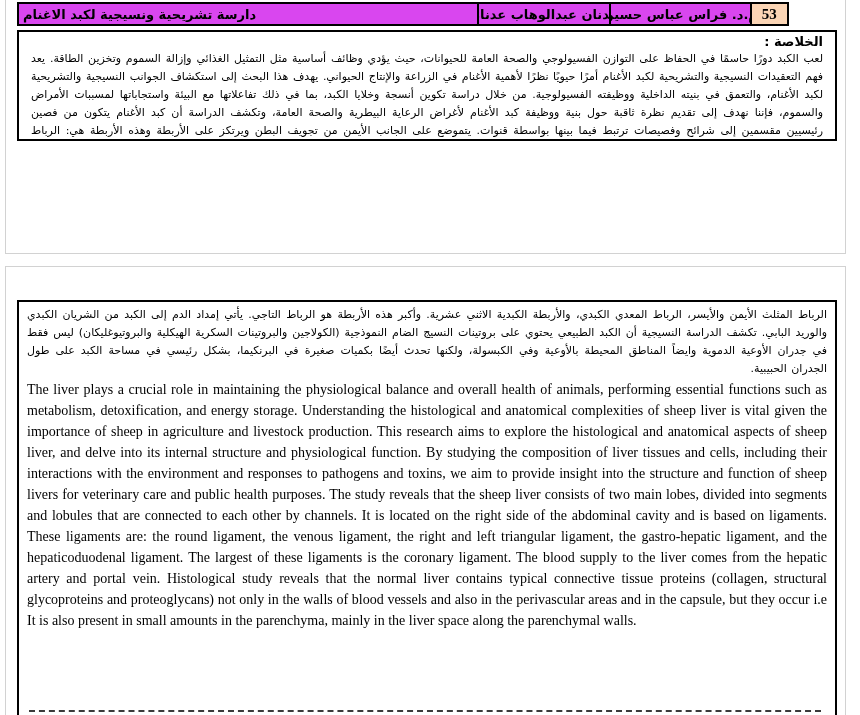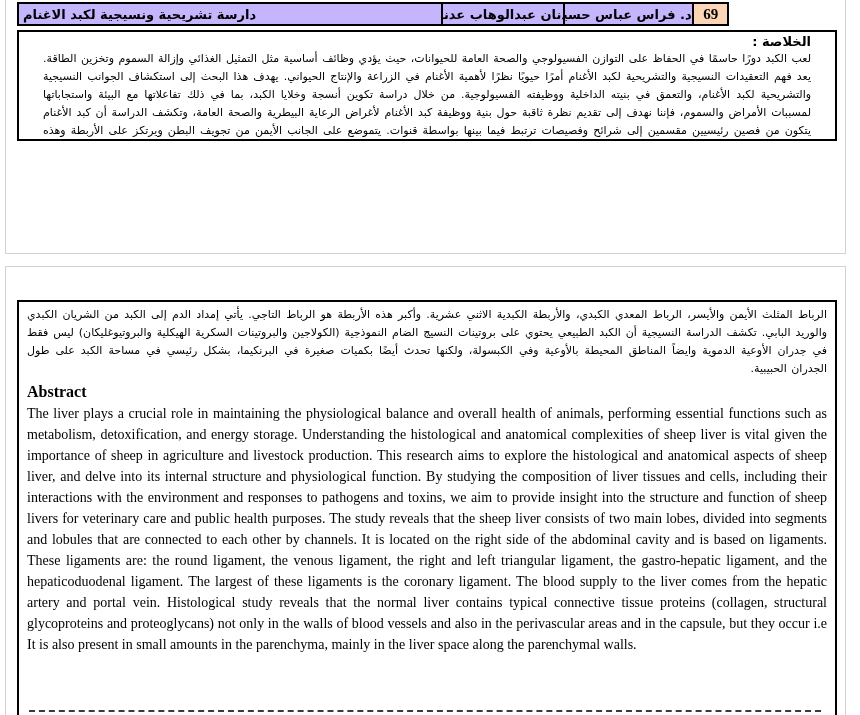--- a/index.html
+++ b/index.html
@@ -20,27 +20,27 @@
     box-sizing: border-box;
   }
   #page1 { left: 5px; top: -8px; width: 841px; height: 262px; }
   #page2 { left: 5px; top: 266px; width: 841px; height: 470px; border-bottom: none; }
 
   
   .header-table {
     position: absolute;
     left: 17px;
     top: 2px;
-    width: 712px;
+    width: 772px;
     height: 24px;
     display: flex;
     flex-direction: row;
     border: 2px solid #000;
     box-sizing: border-box;
-    background: #c4b5fd;
+    background: #d946ef;
   }
   .header-cell {
     box-sizing: border-box;
     display: flex;
     align-items: center;
     font-weight: bold;
     font-size: 13px;
     white-space: nowrap;
     overflow: hidden;
   }
@@ -73,21 +73,21 @@
   }
 
   
   .content-box {
     position: absolute;
     left: 17px;
     width: 820px;
     border: 2px solid #000;
     box-sizing: border-box;
     background: #fff;
-    padding: 2px 24px;
+    padding: 2px 12px;
     overflow: hidden;
   }
   #abstract-ar-box { top: 30px; height: 111px; }
   #abstract-main-box { top: 300px; height: 436px; border-bottom: none; padding: 4px 8px; }
 
   .ar-heading {
     direction: rtl;
     text-align: right;
     font-weight: bold;
     font-size: 13px;
@@ -134,27 +134,26 @@
   <div class="header-cell cell-title">
     <span>دارسة تشريحية ونسيجية لكبد الاغنام</span>
   </div>
   <div class="header-cell cell-researcher">
     <span>عدنان عبدالوهاب عدنان</span>
   </div>
   <div class="header-cell cell-supervisor">
     <span>م.د. فراس عباس حسين</span>
   </div>
   <div class="header-cell cell-number">
-    <span>69</span>
+    <span>53</span>
   </div>
 </div>
 
 <div id="abstract-ar-box" class="content-box">
   <div class="ar-heading">الخلاصة :</div>
   <div class="ar-par">لعب الكبد دورًا حاسمًا في الحفاظ على التوازن الفسيولوجي والصحة العامة للحيوانات، حيث يؤدي وظائف أساسية مثل التمثيل الغذائي وإزالة السموم وتخزين الطاقة. يعد فهم التعقيدات النسيجية والتشريحية لكبد الأغنام أمرًا حيويًا نظرًا لأهمية الأغنام في الزراعة والإنتاج الحيواني. يهدف هذا البحث إلى استكشاف الجوانب النسيجية والتشريحية لكبد الأغنام، والتعمق في بنيته الداخلية ووظيفته الفسيولوجية. من خلال دراسة تكوين أنسجة وخلايا الكبد، بما في ذلك تفاعلاتها مع البيئة واستجاباتها لمسببات الأمراض والسموم، فإننا نهدف إلى تقديم نظرة ثاقبة حول بنية ووظيفة كبد الأغنام لأغراض الرعاية البيطرية والصحة العامة، وتكشف الدراسة أن كبد الأغنام يتكون من فصين رئيسيين مقسمين إلى شرائح وفصيصات ترتبط فيما بينها بواسطة قنوات. يتموضع على الجانب الأيمن من تجويف البطن ويرتكز على الأربطة وهذه الأربطة هي: الرباط المستدير، الرباط الوريدي،</div>
 </div>
 
 <div id="abstract-main-box" class="content-box">
   <div class="ar-par">الرباط المثلث الأيمن والأيسر، الرباط المعدي الكبدي، والأربطة الكبدية الاثني عشرية. وأكبر هذه الأربطة هو الرباط التاجي. يأتي إمداد الدم إلى الكبد من الشريان الكبدي والوريد البابي. تكشف الدراسة النسيجية أن الكبد الطبيعي يحتوي على بروتينات النسيج الضام النموذجية (الكولاجين والبروتينات السكرية الهيكلية والبروتيوغليكان) ليس فقط في جدران الأوعية الدموية وايضاً المناطق المحيطة بالأوعية وفي الكبسولة، ولكنها تحدث أيضًا بكميات صغيرة في البرنكيما، بشكل رئيسي في مساحة الكبد على طول الجدران الحبيبية.</div>
-  <div class="en-heading">Abstract</div>
   <div class="en-par">The liver plays a crucial role in maintaining the physiological balance and overall health of animals, performing essential functions such as metabolism, detoxification, and energy storage. Understanding the histological and anatomical complexities of sheep liver is vital given the importance of sheep in agriculture and livestock production. This research aims to explore the histological and anatomical aspects of sheep liver, and delve into its internal structure and physiological function. By studying the composition of liver tissues and cells, including their interactions with the environment and responses to pathogens and toxins, we aim to provide insight into the structure and function of sheep livers for veterinary care and public health purposes. The study reveals that the sheep liver consists of two main lobes, divided into segments and lobules that are connected to each other by channels. It is located on the right side of the abdominal cavity and is based on ligaments. These ligaments are: the round ligament, the venous ligament, the right and left triangular ligament, the gastro-hepatic ligament, and the hepaticoduodenal ligament. The largest of these ligaments is the coronary ligament. The blood supply to the liver comes from the hepatic artery and portal vein. Histological study reveals that the normal liver contains typical connective tissue proteins (collagen, structural glycoproteins and proteoglycans) not only in the walls of blood vessels and also in the perivascular areas and in the capsule, but they occur i.e It is also present in small amounts in the parenchyma, mainly in the liver space along the parenchymal walls.</div>
   <div class="clipped-line"></div>
 </div>
 
 </body></html>

